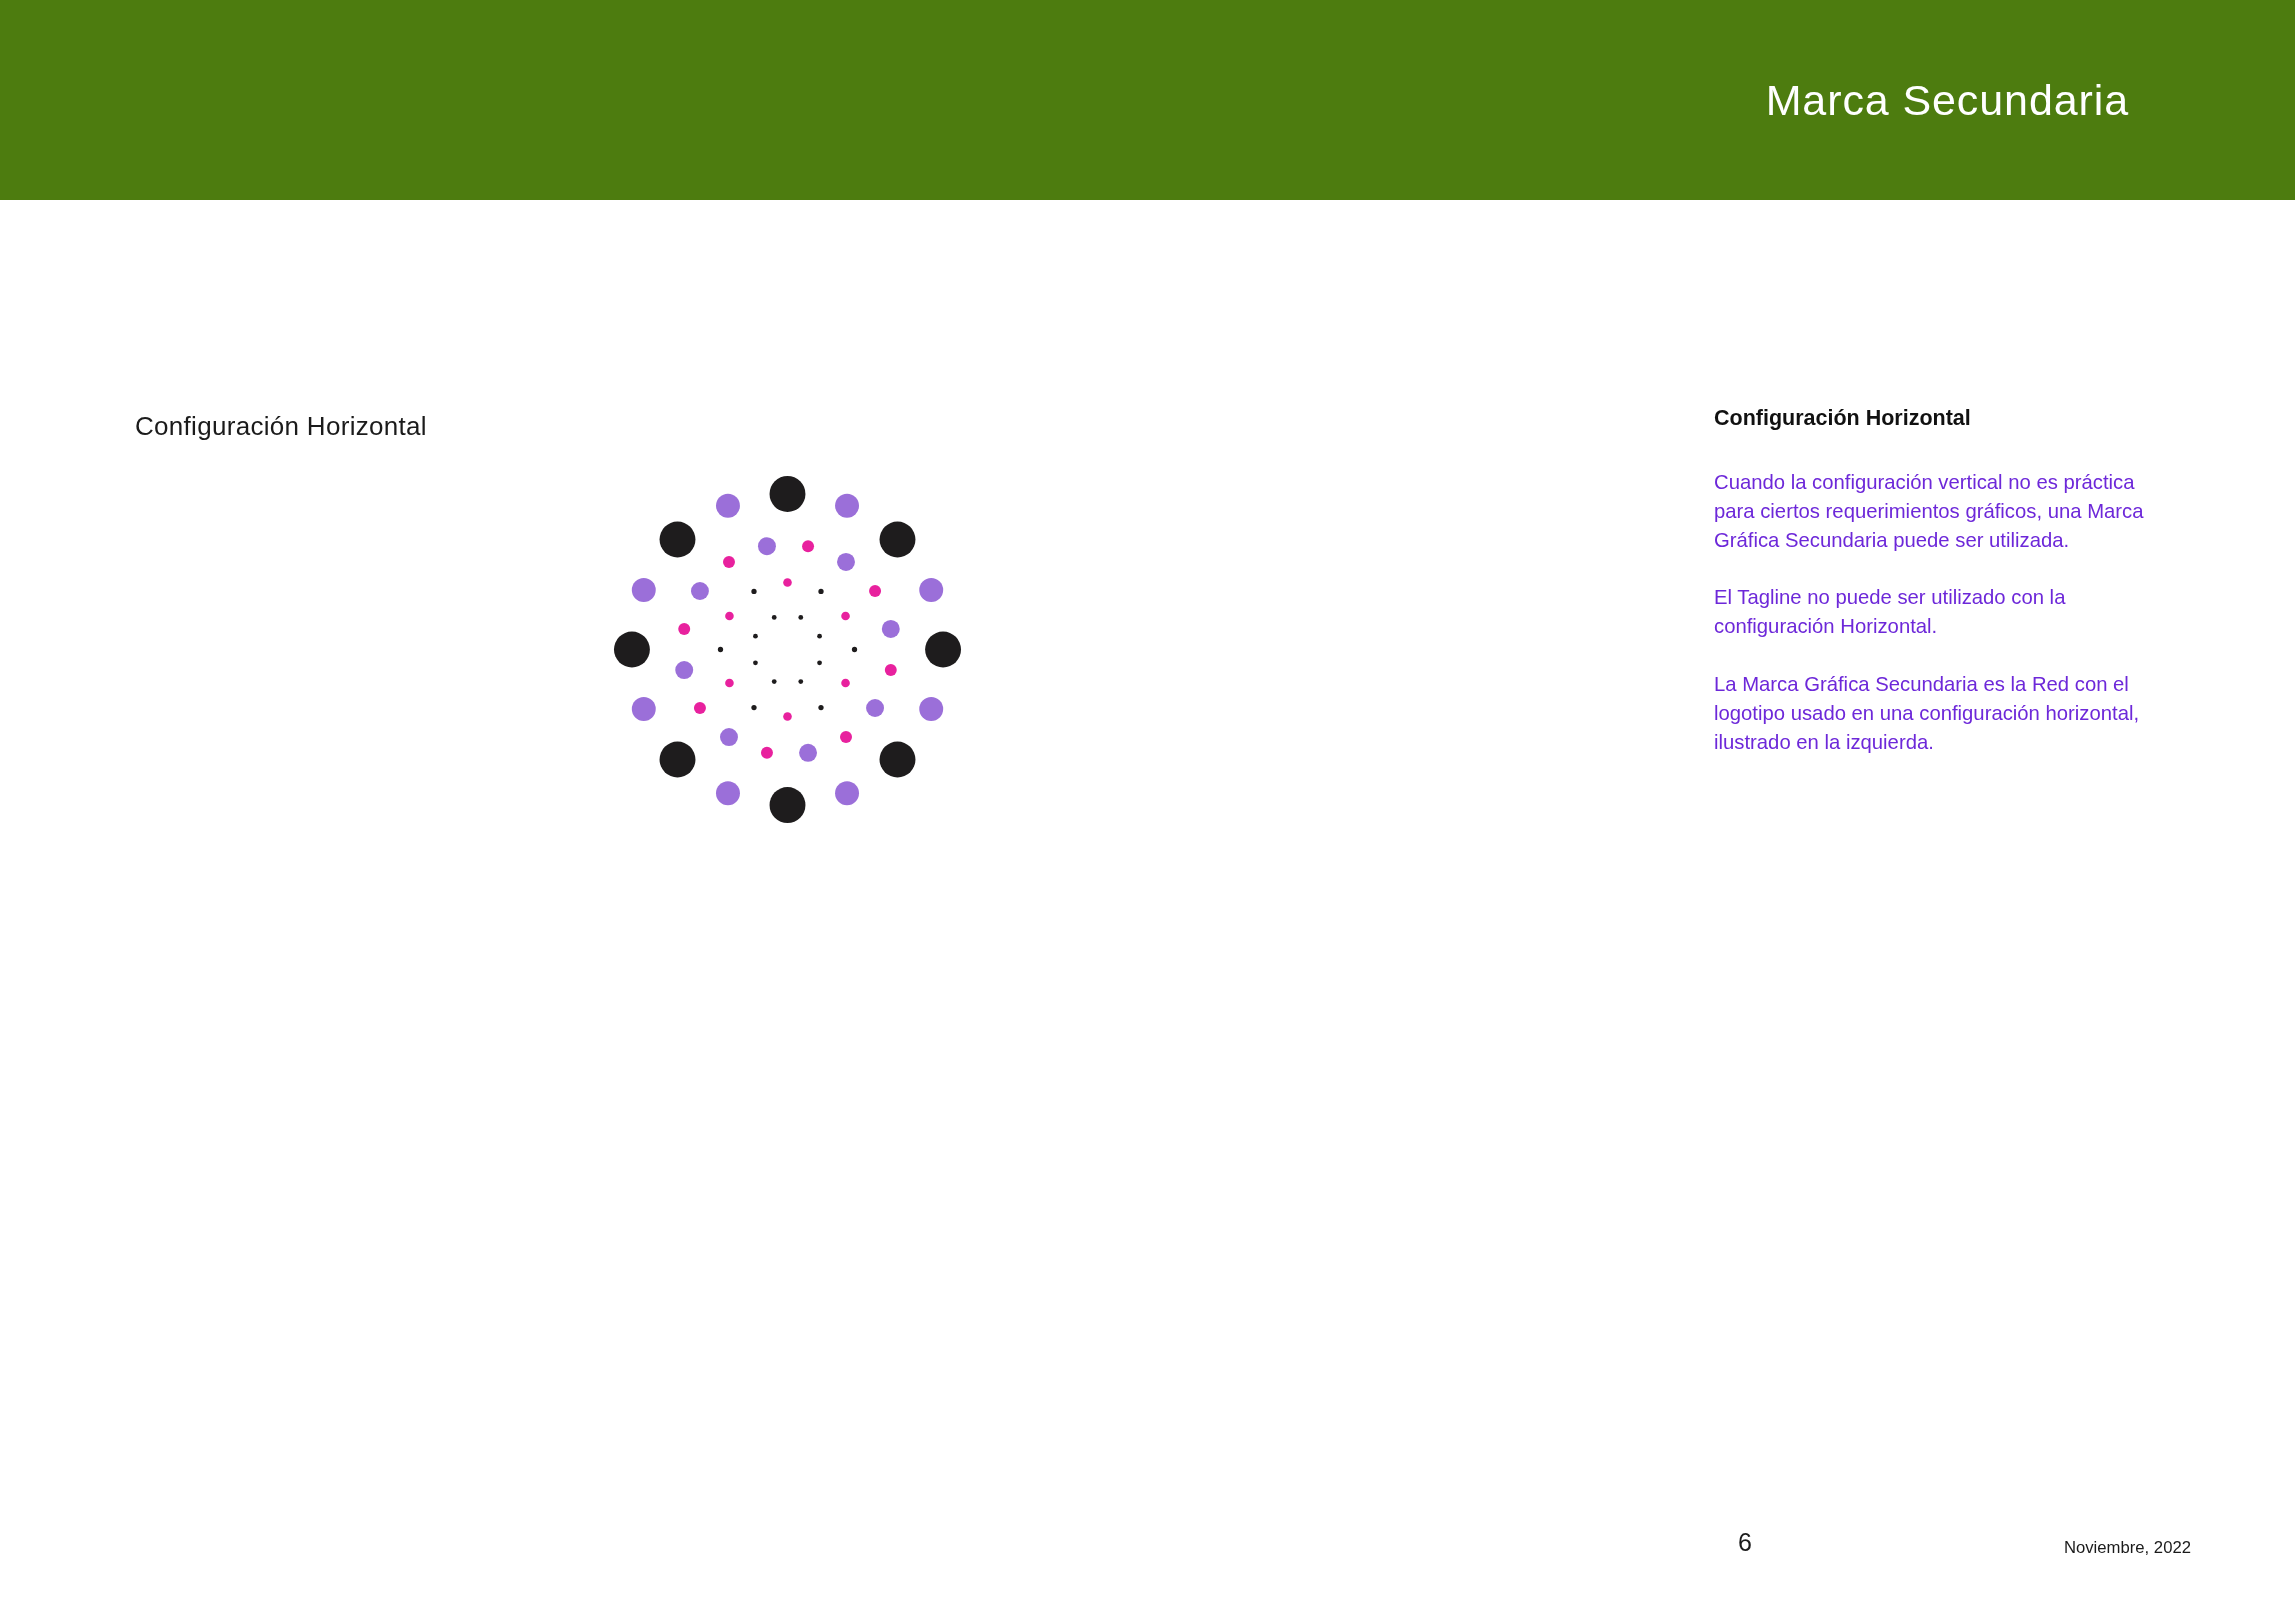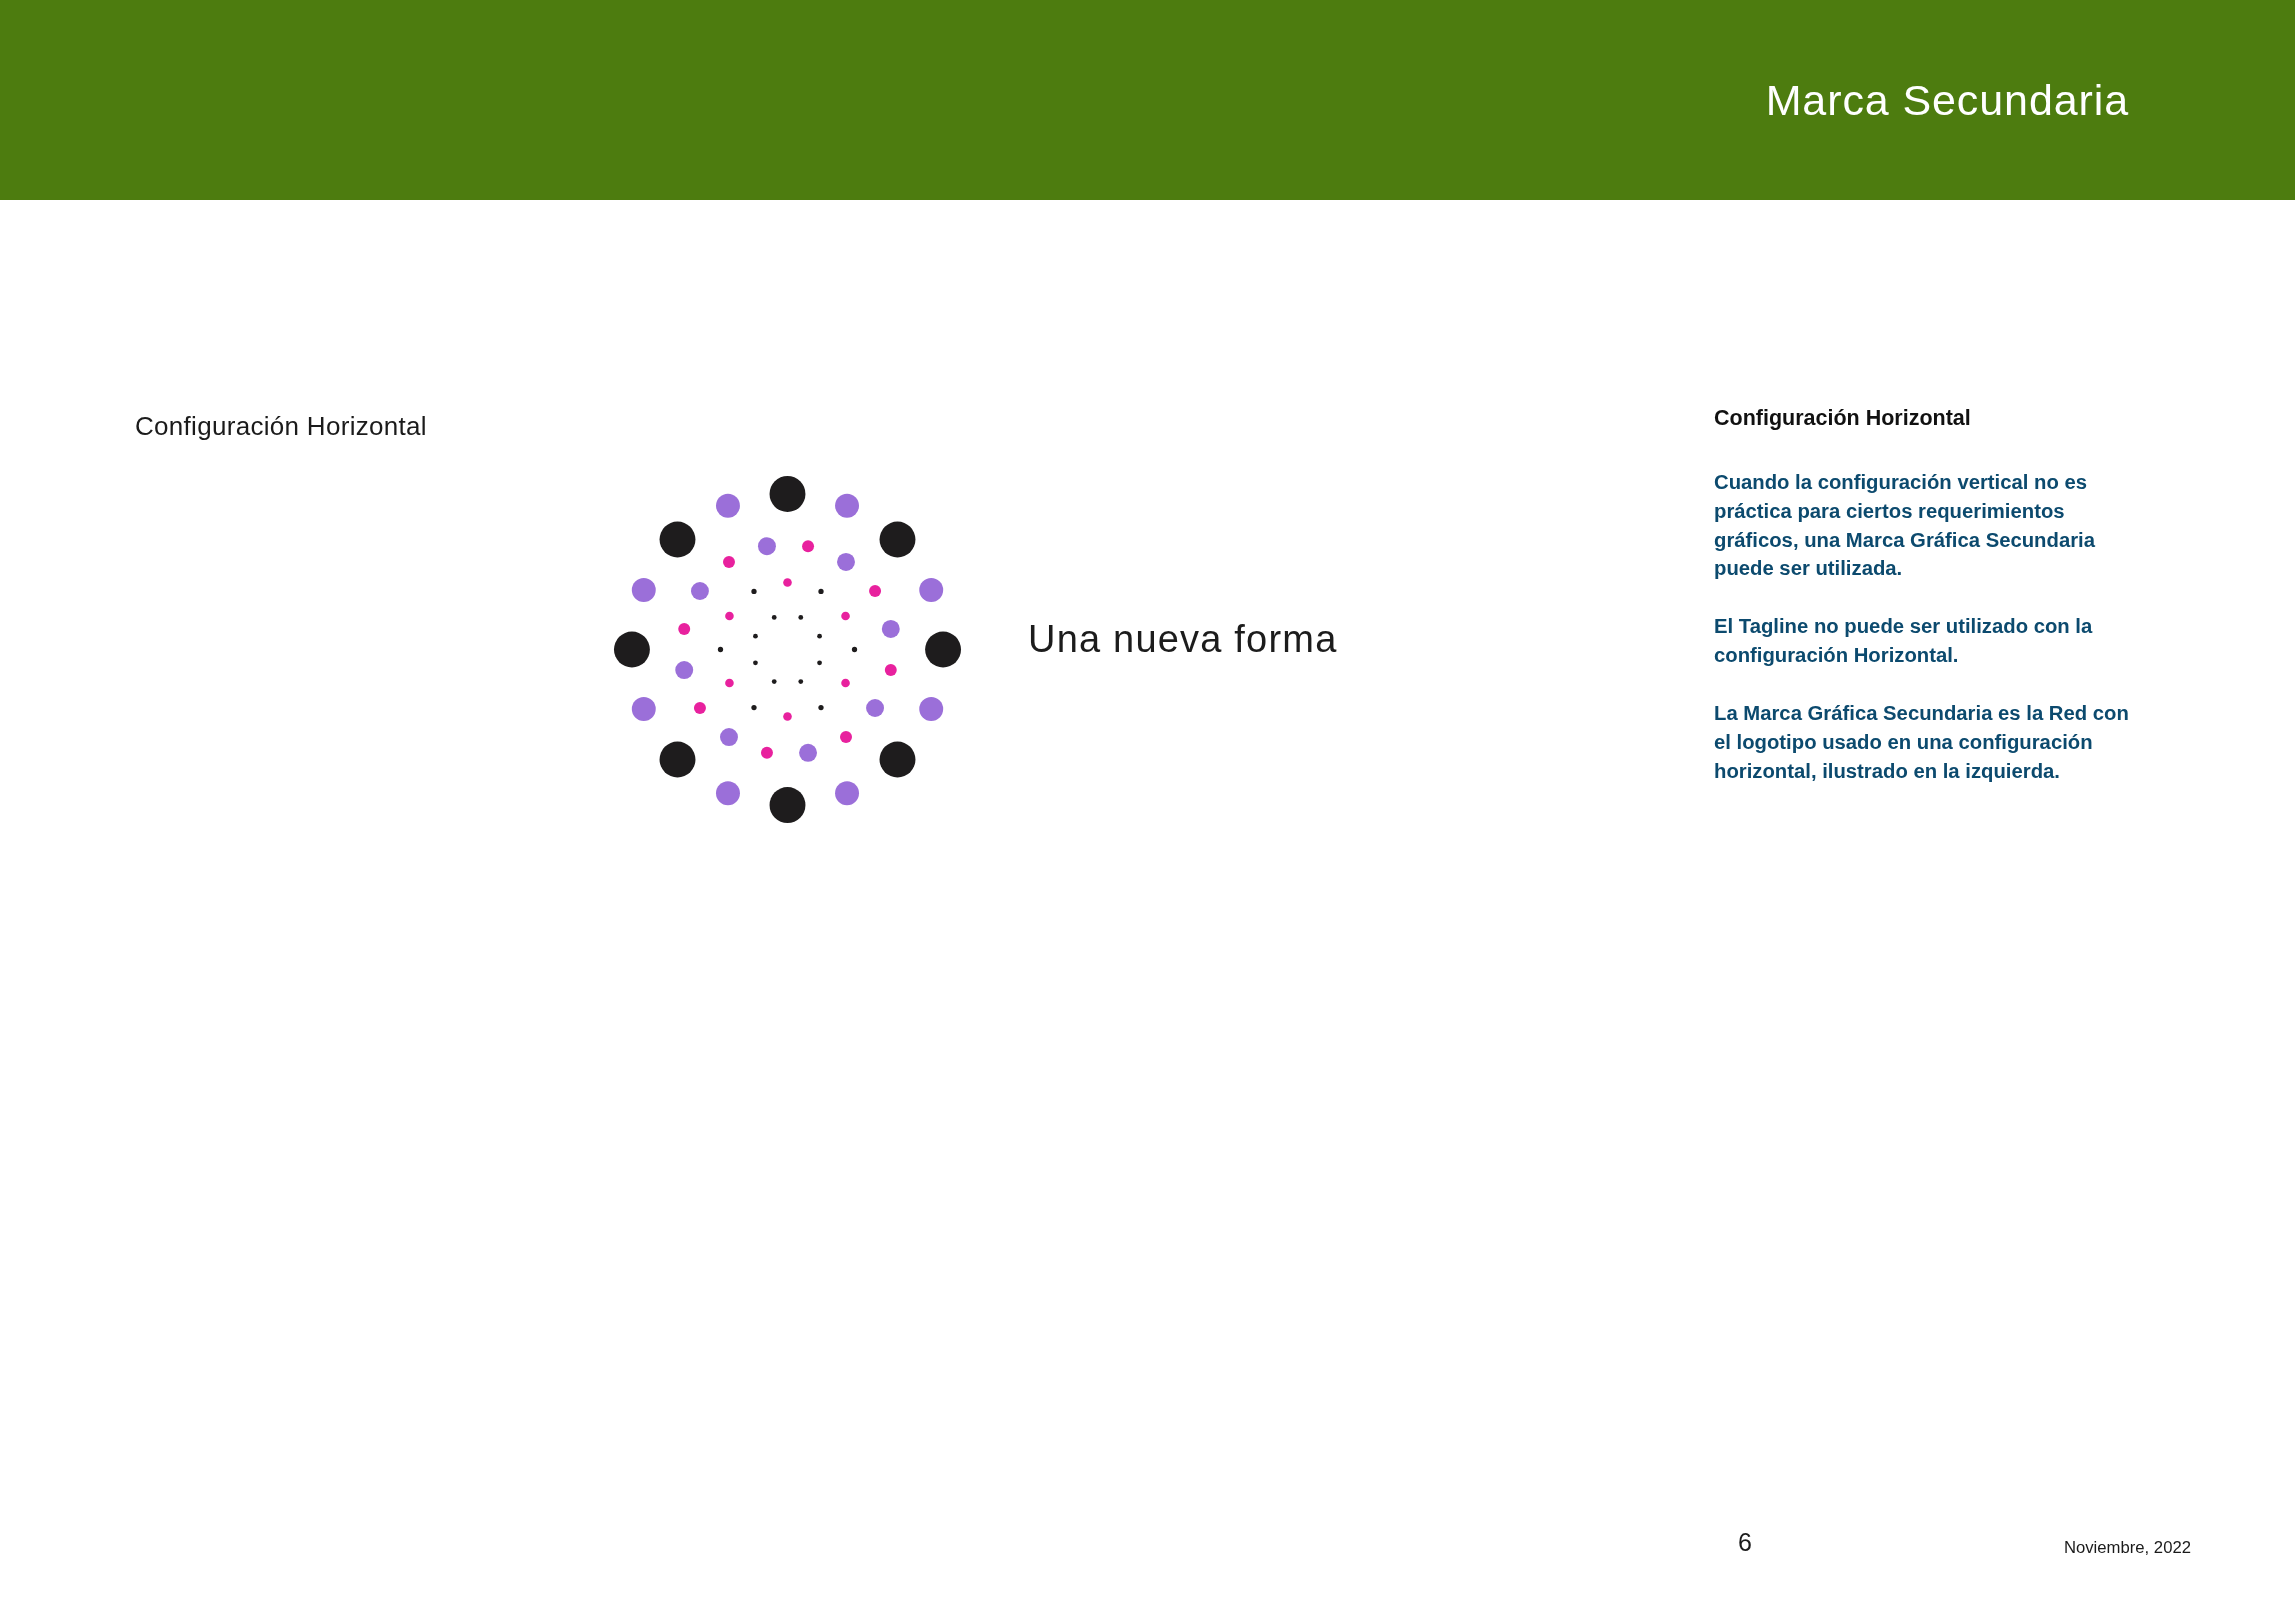--- a/index.html
+++ b/index.html
@@ -74,22 +74,22 @@
     width: 436px;
   }
   .right-heading {
     font-size: 21.5px;
     font-weight: 700;
     color: #111111;
     margin: 0 0 37px 0;
   }
   .right-paragraph {
     font-size: 20.3px;
-    font-weight: 700;
-    color: #0c4a6e;
+    font-weight: 400;
+    color: #6d28d9;
     line-height: 1.42;
     margin: 0 0 29px 0;
   }
   .page-number {
     position: absolute;
     left: 1738px;
     top: 1528px;
     font-size: 25px;
     font-weight: 400;
     color: #1b1b1b;
@@ -165,21 +165,20 @@
         <circle cx="26.79" cy="11.10" r="2" fill="#1e1c1d"></circle>
         <circle cx="11.10" cy="26.79" r="2" fill="#1e1c1d"></circle>
         <circle cx="-11.10" cy="26.79" r="2" fill="#1e1c1d"></circle>
         <circle cx="-26.79" cy="11.10" r="2" fill="#1e1c1d"></circle>
         <circle cx="-26.79" cy="-11.10" r="2" fill="#1e1c1d"></circle>
         <circle cx="-11.10" cy="-26.79" r="2" fill="#1e1c1d"></circle>
       </svg>
   </div>
 
   <div class="logo-text-block">
-    <div class="logo-tagline">Una nueva forma</div>
   </div>
 
   <div class="right-column">
     <h2 class="right-heading">Configuración Horizontal</h2>
     <p class="right-paragraph">Cuando la configuración vertical no es práctica para ciertos requerimientos gráficos, una Marca Gráfica Secundaria puede ser utilizada.</p>
     <p class="right-paragraph">El Tagline no puede ser utilizado con la configuración Horizontal.</p>
     <p class="right-paragraph">La Marca Gráfica Secundaria es la Red con el logotipo usado en una configuración horizontal, ilustrado en la izquierda.</p>
   </div>
 
   <div class="page-number">6</div>

